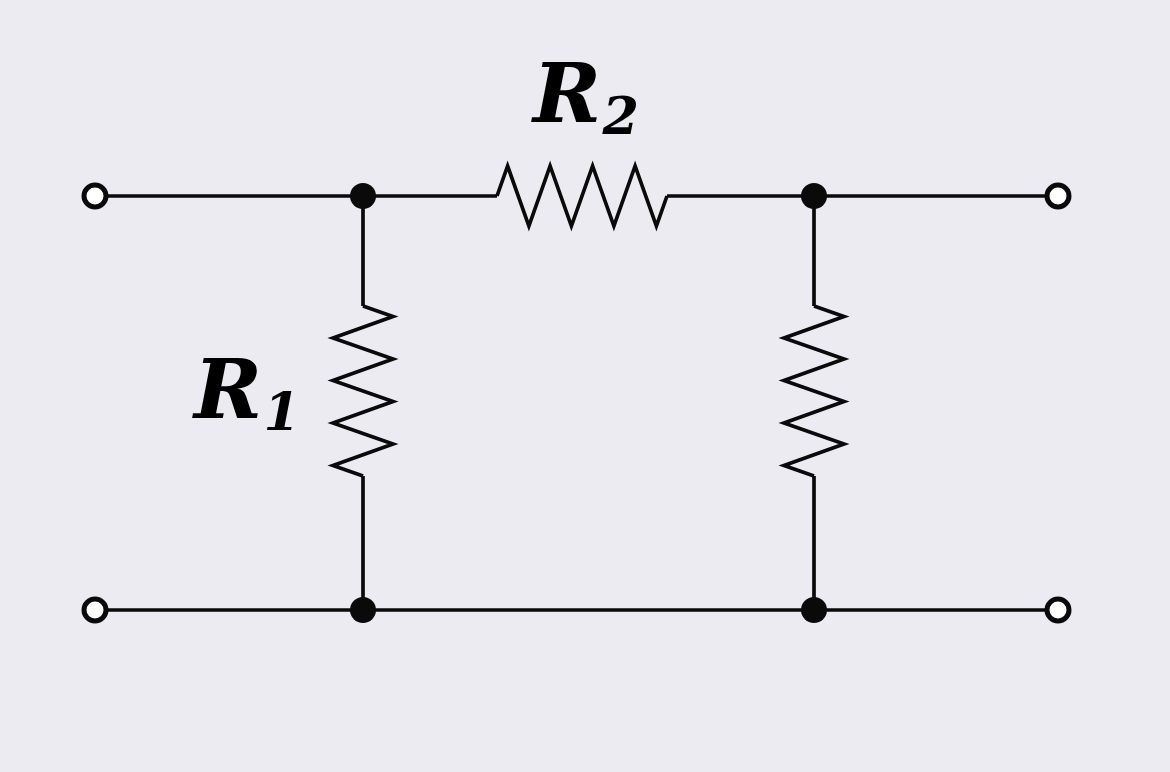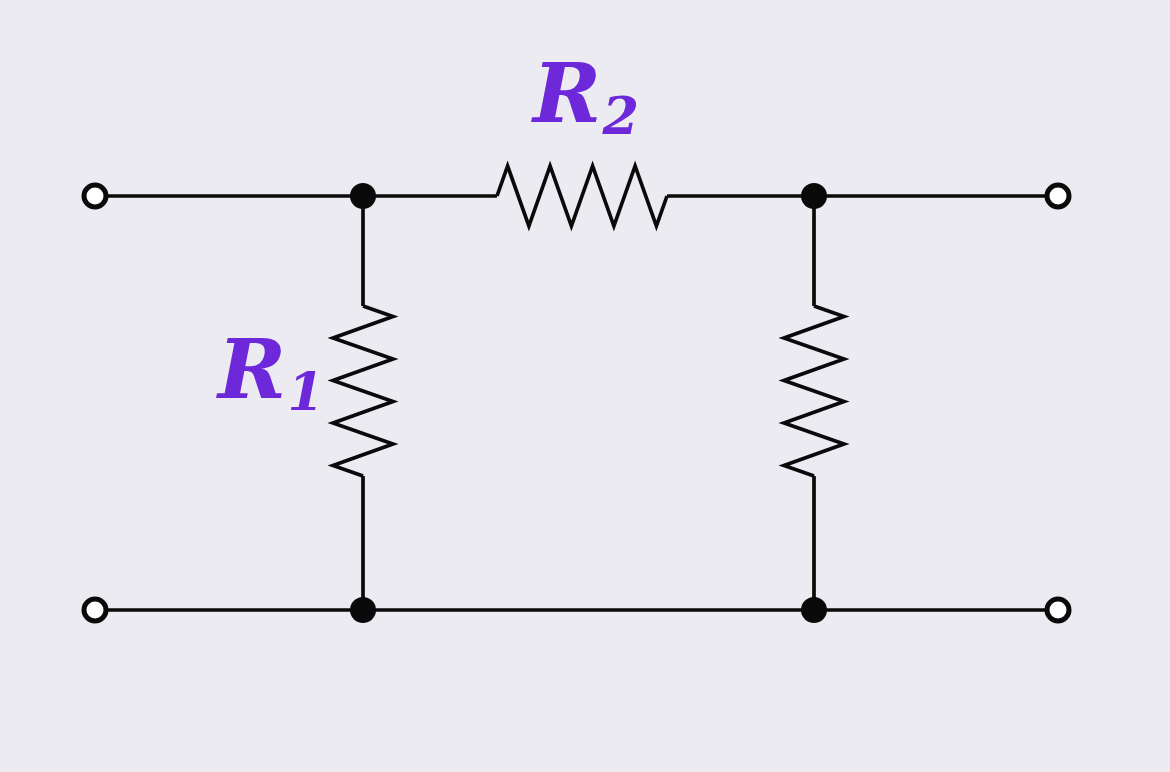--- a/index.html
+++ b/index.html
@@ -21,31 +21,31 @@
     display: block;
   }
   .rlabel {
     position: absolute;
     transform: translate(-50%, -50%);
     font-family: "DejaVu Serif", serif;
     font-style: italic;
     font-weight: bold;
     font-size: 82px;
     line-height: 1;
-    color: #6d28d9;
+    color: #000000;
     white-space: nowrap;
     user-select: none;
   }
   .rlabel .rsub {
     font-size: 0.64em;
     position: relative;
     top: 0.22em;
     margin-left: 0.03em;
   }
-  .rlabel-r1 { left: 247px; top: 369px; margin-left: 24px; }
+  .rlabel-r1 { left: 247px; top: 389px; }
   .rlabel-r2 { left: 586px; top: 93px;  }
   .rlabel-r3 { left: 936px; top: 381px; }
 </style>
 </head>
 <body>
 
 <div class="stage">
 
   <svg width="1170" height="772" viewBox="0 0 1170 772">
 

